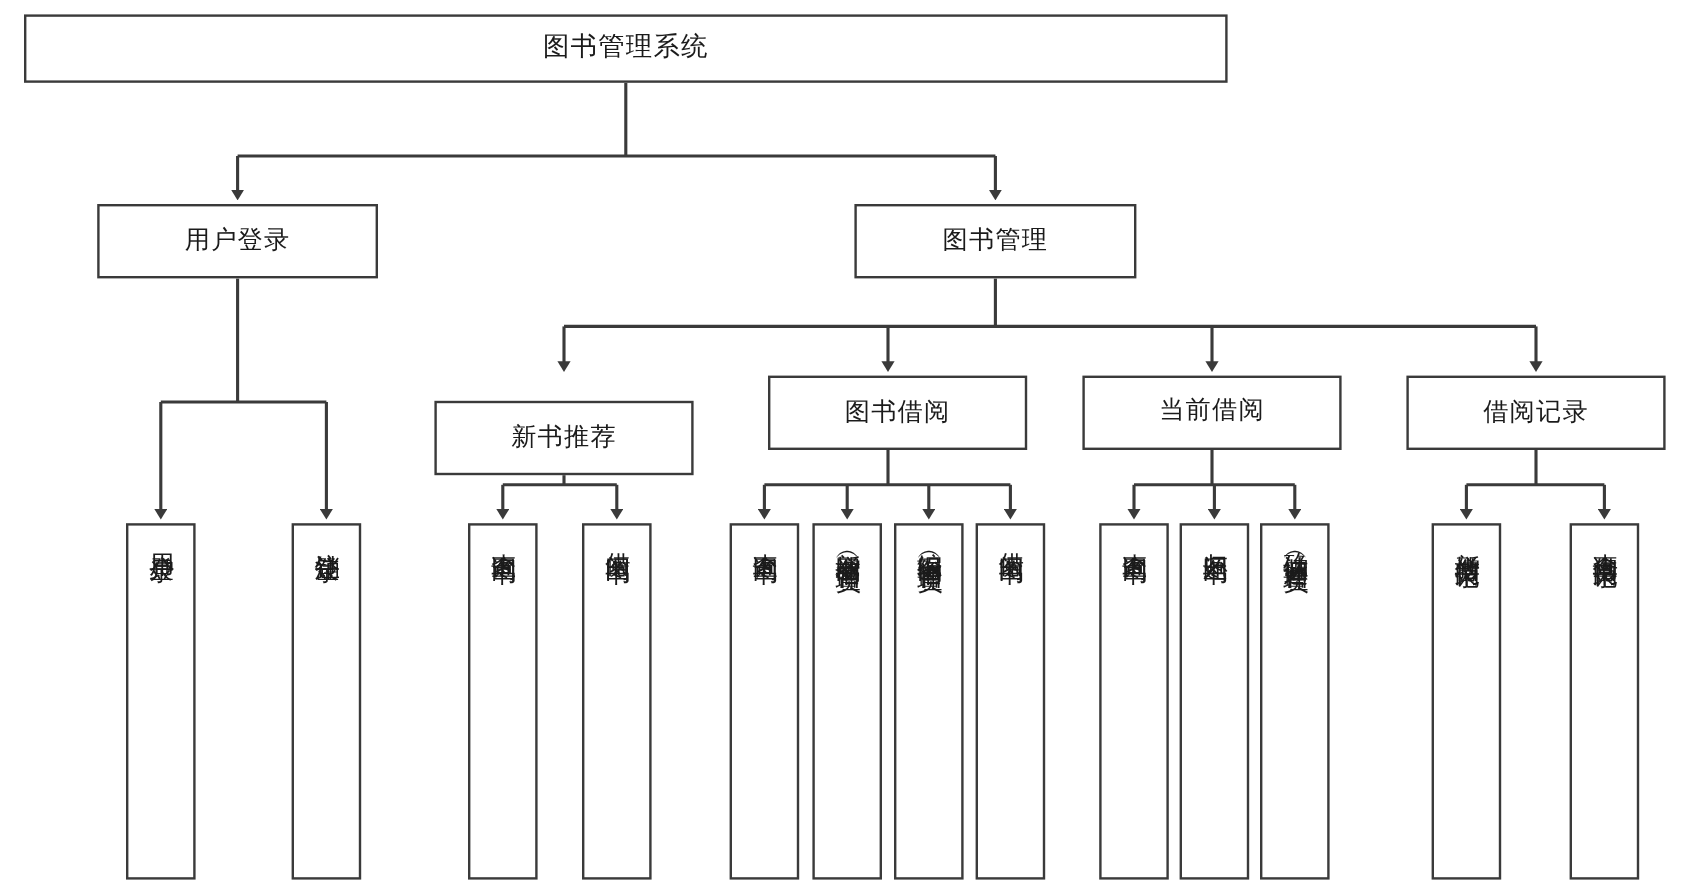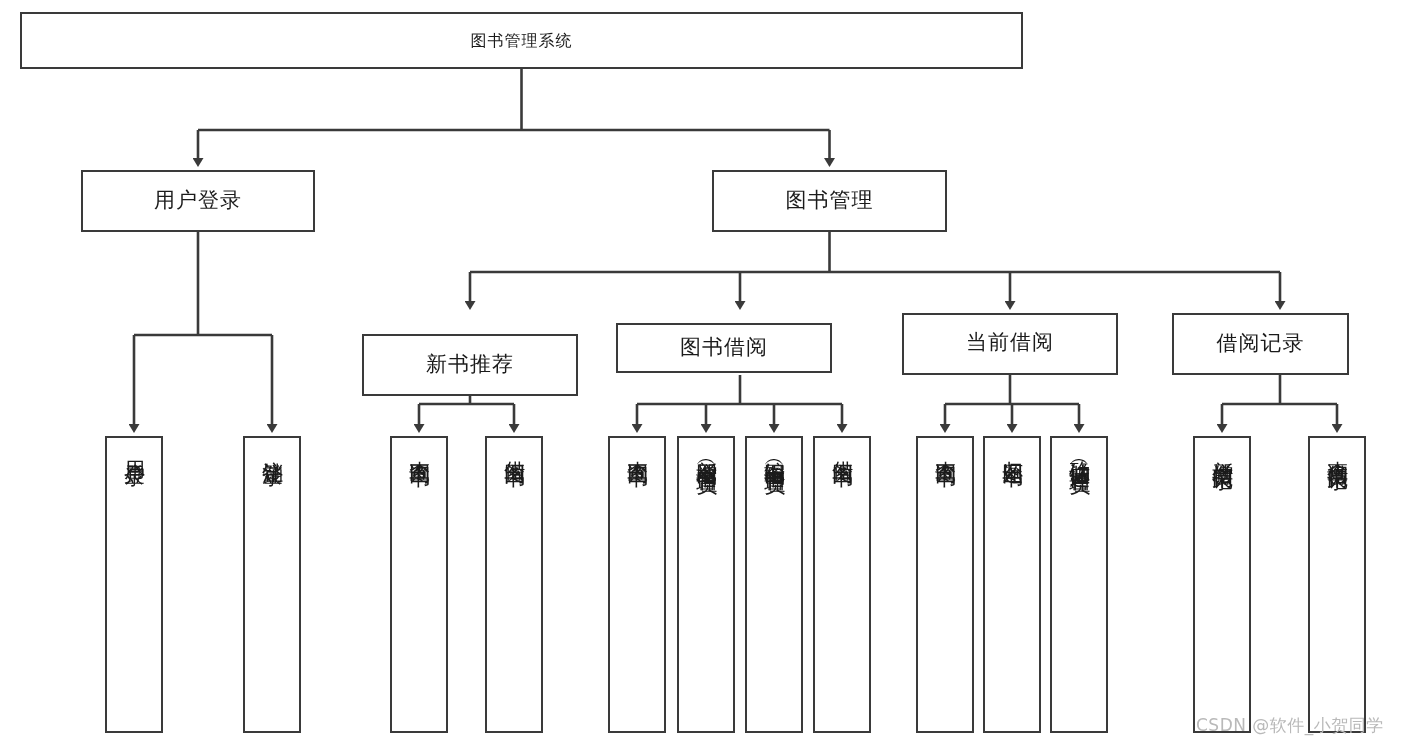--- a/index.html
+++ b/index.html
@@ -36,21 +36,21 @@
     align-items: center;
     justify-content: center;
     color: #1b1b1b;
   }
   .node.h {
     font-size: 21px;
     letter-spacing: 1px;
     line-height: 1.2;
   }
   .node.root {
-    font-size: 16px;
+    font-size: 22px;
   }
   .node.leaf {
     align-items: flex-start;
     justify-content: center;
     padding-top: 6px;
   }
   .vtext {
     writing-mode: vertical-rl;
     text-orientation: upright;
     -webkit-writing-mode: vertical-rl;
@@ -122,27 +122,27 @@
       </div>
       <div class="node h" style="left: 81px; top: 170px; width: 234px; height: 62px;">
         <span>用户登录</span>
       </div>
       <div class="node h" style="left: 712px; top: 170px; width: 235px; height: 62px;">
         <span>图书管理</span>
       </div>
       <div class="node h" style="left: 362px; top: 313px; width: 216px; height: 62px; margin-top: 21px;">
         <span>新书推荐</span>
       </div>
-      <div class="node h" style="left: 616px; top: 313px; width: 216px; height: 50px; margin-top: 10px;">
+      <div class="node h" style="left: 640px; top: 313px; width: 216px; height: 62px;">
         <span>图书借阅</span>
       </div>
       <div class="node h" style="left: 902px; top: 313px; width: 216px; height: 62px; font-family: Liberation Mono, monospace;">
         <span>当前借阅</span>
       </div>
-      <div class="node h" style="left: 1172px; top: 313px; width: 177px; height: 62px;">
+      <div class="node h" style="left: 1172px; top: 313px; width: 216px; height: 62px;">
         <span>借阅记录</span>
       </div>
       <div class="node leaf" style="left: 105px; top: 436px; width: 58px; height: 297px;">
         <span class="vtext">用户登录</span>
       </div>
       <div class="node leaf" style="left: 243px; top: 436px; width: 58px; height: 297px;">
         <span class="vtext">注销登录</span>
       </div>
       <div class="node leaf" style="left: 390px; top: 436px; width: 58px; height: 297px;">
         <span class="vtext">查询图书</span>
@@ -172,14 +172,13 @@
         <span class="vtext">确认归还（管理员）</span>
       </div>
       <div class="node leaf" style="left: 1193px; top: 436px; width: 58px; height: 297px;">
         <span class="vtext">新增借阅记录</span>
       </div>
       <div class="node leaf" style="left: 1308px; top: 436px; width: 58px; height: 297px;">
         <span class="vtext">查询借阅记录</span>
       </div>
     </div>
 
-  <div class="watermark" style="left: 1196px; top: 714px;">CSDN @软件_小贺同学</div>
 </div>
 
 </body></html>

